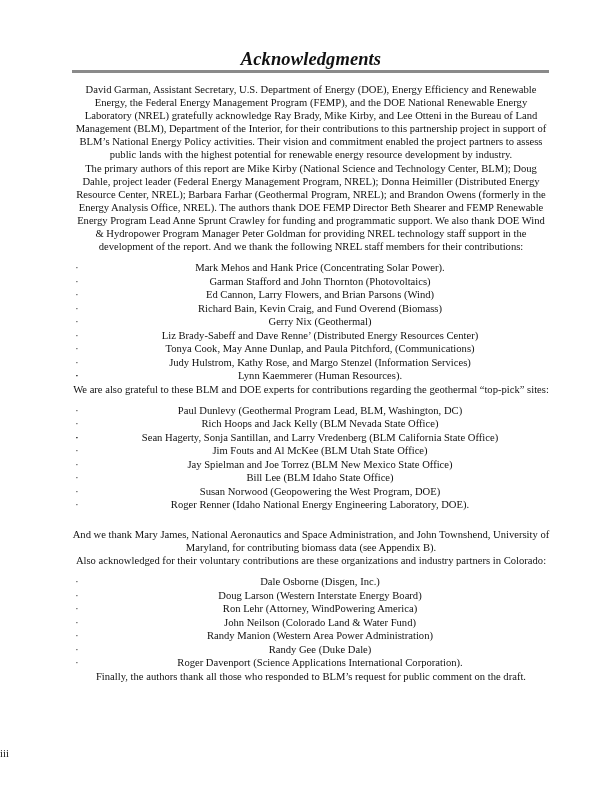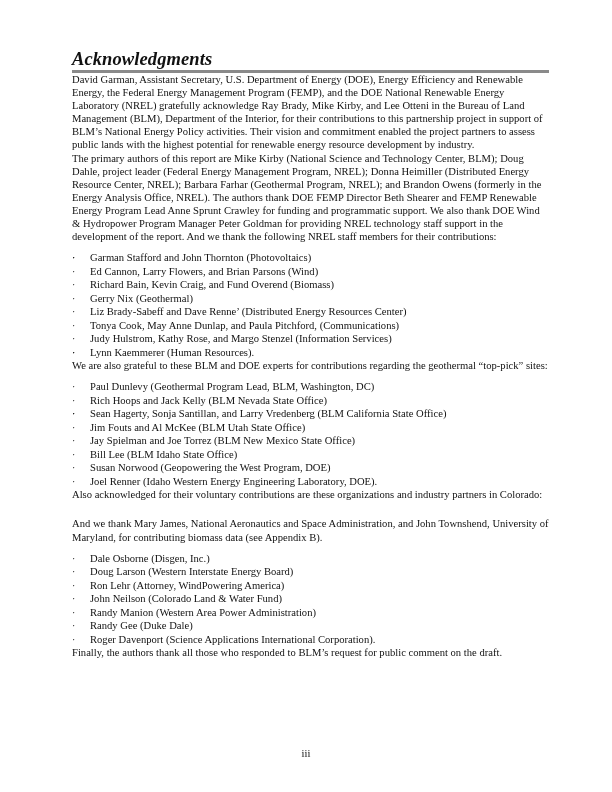--- a/index.html
+++ b/index.html
@@ -1,40 +1,40 @@
 <!DOCTYPE html>
 <html><head>
 <meta charset="utf-8">
 <style>
   html, body { margin: 0; padding: 0; background: #ffffff; }
   body { width: 612px; height: 792px; position: relative; overflow: hidden; font-family: "Liberation Serif", serif; color: #111; }
-  .page { position: absolute; left: 72px; top: 48px; width: 478px; }
+  .page { position: absolute; left: 72px; top: 48px; width: 478px; text-align: center; }
   h1 { margin: 0; font-family: "Liberation Serif", serif; font-style: italic; font-weight: bold; font-size: 18.5px; line-height: 22px; letter-spacing: 0.1px; }
   .rule { height: 3px; background: #8a8a8a; margin-top: 0px; width: 477px; }
   p { margin: 0; font-size: 10.6px; line-height: 13.1px; }
-  .p1 { }
+  .p1 { margin-top: 10px; }
   .gap { }
   ul { list-style: none; margin: 0; padding: 0; }
   ul.list { margin-top: 8px; }
   li { position: relative; padding-left: 18px; font-size: 10.6px; line-height: 13.5px; }
   li .bullet { position: absolute; left: 0; top: 0; width: 10px; font-size: 10px; }
-  .footer { position: absolute; top: 748px; left: 0; width: 612px; text-align: center; font-size: 10.6px; }
+  .footer { position: absolute; top: 748px; left: 0; width: 612px; font-size: 10.6px; }
 </style>
 </head>
 <body>
 
 <div class="page">
   <h1>Acknowledgments</h1>
   <div class="rule"></div>
 
   <p class="p1">David Garman, Assistant Secretary, U.S. Department of Energy (DOE), Energy Efficiency and Renewable Energy, the Federal Energy Management Program (FEMP), and the DOE National Renewable Energy Laboratory (NREL) gratefully acknowledge Ray Brady, Mike Kirby, and Lee Otteni in the Bureau of Land Management (BLM), Department of the Interior, for their contributions to this partnership project in support of BLM’s National Energy Policy activities.  Their vision and commitment enabled the project partners to assess public lands with the highest potential for renewable energy resource development by industry.</p>
   <p class="gap">The primary authors of this report are Mike Kirby (National Science and Technology Center, BLM); Doug Dahle, project leader (Federal Energy Management Program, NREL); Donna Heimiller (Distributed Energy Resource Center, NREL); Barbara Farhar (Geothermal Program, NREL); and Brandon Owens (formerly in the Energy Analysis Office, NREL).  The authors thank DOE FEMP Director Beth Shearer and FEMP Renewable Energy Program Lead Anne Sprunt Crawley for funding and programmatic support.  We also thank DOE Wind &amp; Hydropower Program Manager Peter Goldman for providing NREL technology staff support in the development of the report.  And we thank the following NREL staff members for their contributions:</p>
 
   <ul class="list">
-    <li><span class="bullet">·</span></li>
+    <li><span class="bullet">·</span><span>Mark Mehos and Hank Price (Concentrating Solar Power).</span></li>
     <li><span class="bullet">·</span><span>Garman Stafford and John Thornton (Photovoltaics)</span></li>
     <li><span class="bullet">·</span><span>Ed Cannon, Larry Flowers, and Brian Parsons (Wind)</span></li>
     <li><span class="bullet">·</span><span>Richard Bain, Kevin Craig, and Fund Overend (Biomass)</span></li>
     <li><span class="bullet">·</span><span>Gerry Nix (Geothermal)</span></li>
     <li><span class="bullet">·</span><span>Liz Brady-Sabeff and Dave Renne’ (Distributed Energy Resources Center)</span></li>
     <li><span class="bullet">·</span><span>Tonya Cook, May Anne Dunlap, and Paula Pitchford, (Communications)</span></li>
     <li><span class="bullet">·</span><span>Judy Hulstrom, Kathy Rose, and Margo Stenzel (Information Services)</span></li>
     <li><span class="bullet">·</span></li>
     <li><span class="bullet">·</span><span>Lynn Kaemmerer (Human Resources).</span></li>
   </ul>
@@ -43,25 +43,25 @@
 
   <ul class="list">
     <li><span class="bullet">·</span><span>Paul Dunlevy (Geothermal Program Lead, BLM, Washington, DC)</span></li>
     <li><span class="bullet">·</span><span>Rich Hoops and Jack Kelly (BLM Nevada State Office)</span></li>
     <li><span class="bullet">·</span></li>
     <li><span class="bullet">·</span><span>Sean Hagerty, Sonja Santillan, and Larry Vredenberg (BLM California State Office)</span></li>
     <li><span class="bullet">·</span><span>Jim Fouts and Al McKee (BLM Utah State Office)</span></li>
     <li><span class="bullet">·</span><span>Jay Spielman and Joe Torrez (BLM New Mexico State Office)</span></li>
     <li><span class="bullet">·</span><span>Bill Lee (BLM Idaho State Office)</span></li>
     <li><span class="bullet">·</span><span>Susan Norwood (Geopowering the West Program, DOE)</span></li>
-    <li><span class="bullet">·</span><span>Joel Renner (Idaho Western Energy Engineering Laboratory, DOE).</span></li>
+    <li><span class="bullet">·</span><span>Roger Renner (Idaho National Energy Engineering Laboratory, DOE).</span></li>
   </ul>
 
+  <p class="gap" style="margin-top:16px">And we thank Mary James, National Aeronautics and Space Administration, and John Townshend, University of Maryland, for contributing biomass data (see Appendix B).</p>
   <p class="gap">Also acknowledged for their voluntary contributions are these organizations and industry partners in Colorado:</p>
-  <p class="gap" style="margin-top:16px">And we thank Mary James, National Aeronautics and Space Administration, and John Townshend, University of Maryland, for contributing biomass data (see Appendix B).</p>
 
   <ul class="list">
     <li><span class="bullet">·</span><span>Dale Osborne (Disgen, Inc.)</span></li>
     <li><span class="bullet">·</span><span>Doug Larson (Western Interstate Energy Board)</span></li>
     <li><span class="bullet">·</span><span>Ron Lehr (Attorney, WindPowering America)</span></li>
     <li><span class="bullet">·</span><span>John Neilson (Colorado Land &amp; Water Fund)</span></li>
     <li><span class="bullet">·</span><span>Randy Manion (Western Area Power Administration)</span></li>
     <li><span class="bullet">·</span><span>Randy Gee (Duke Dale)</span></li>
     <li><span class="bullet">·</span><span>Roger Davenport (Science Applications International Corporation).</span></li>
   </ul>

